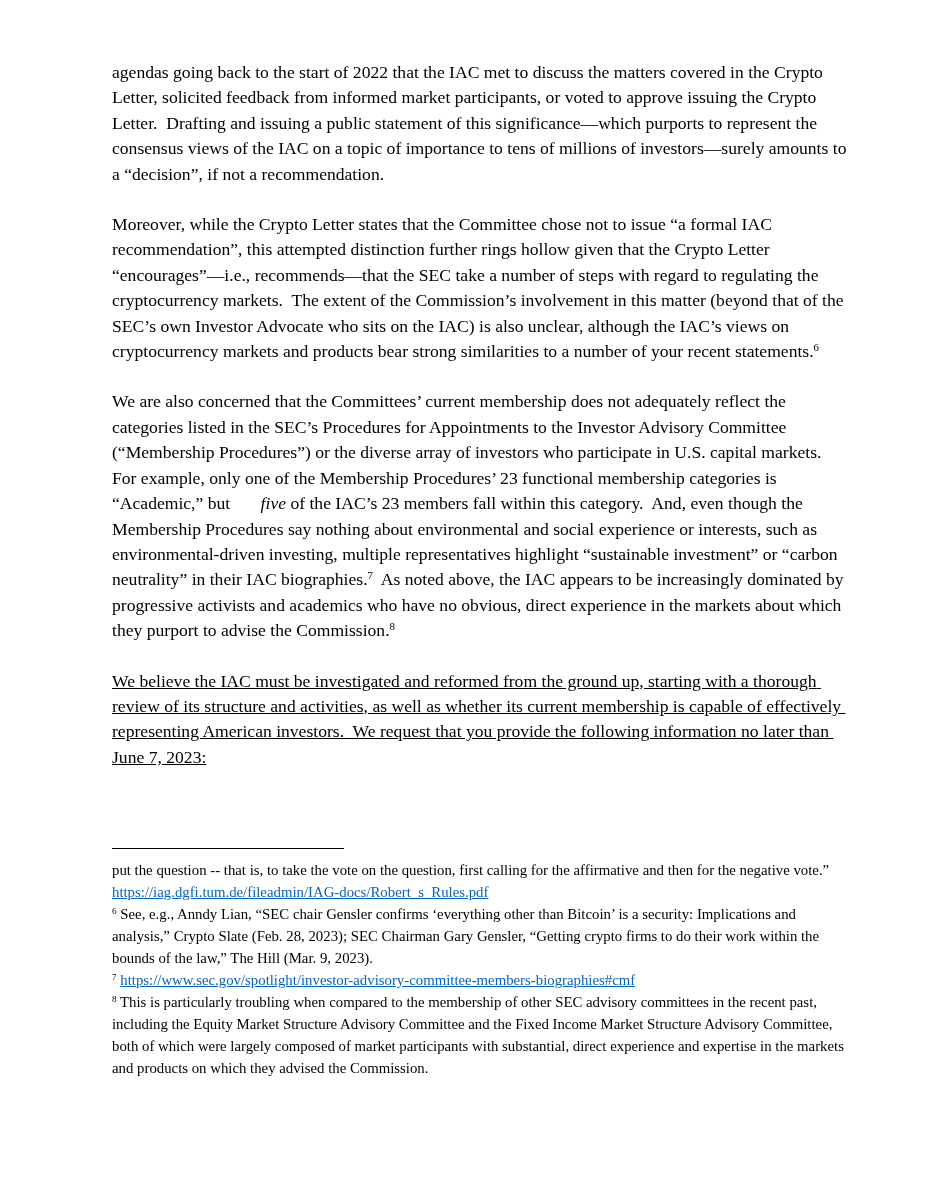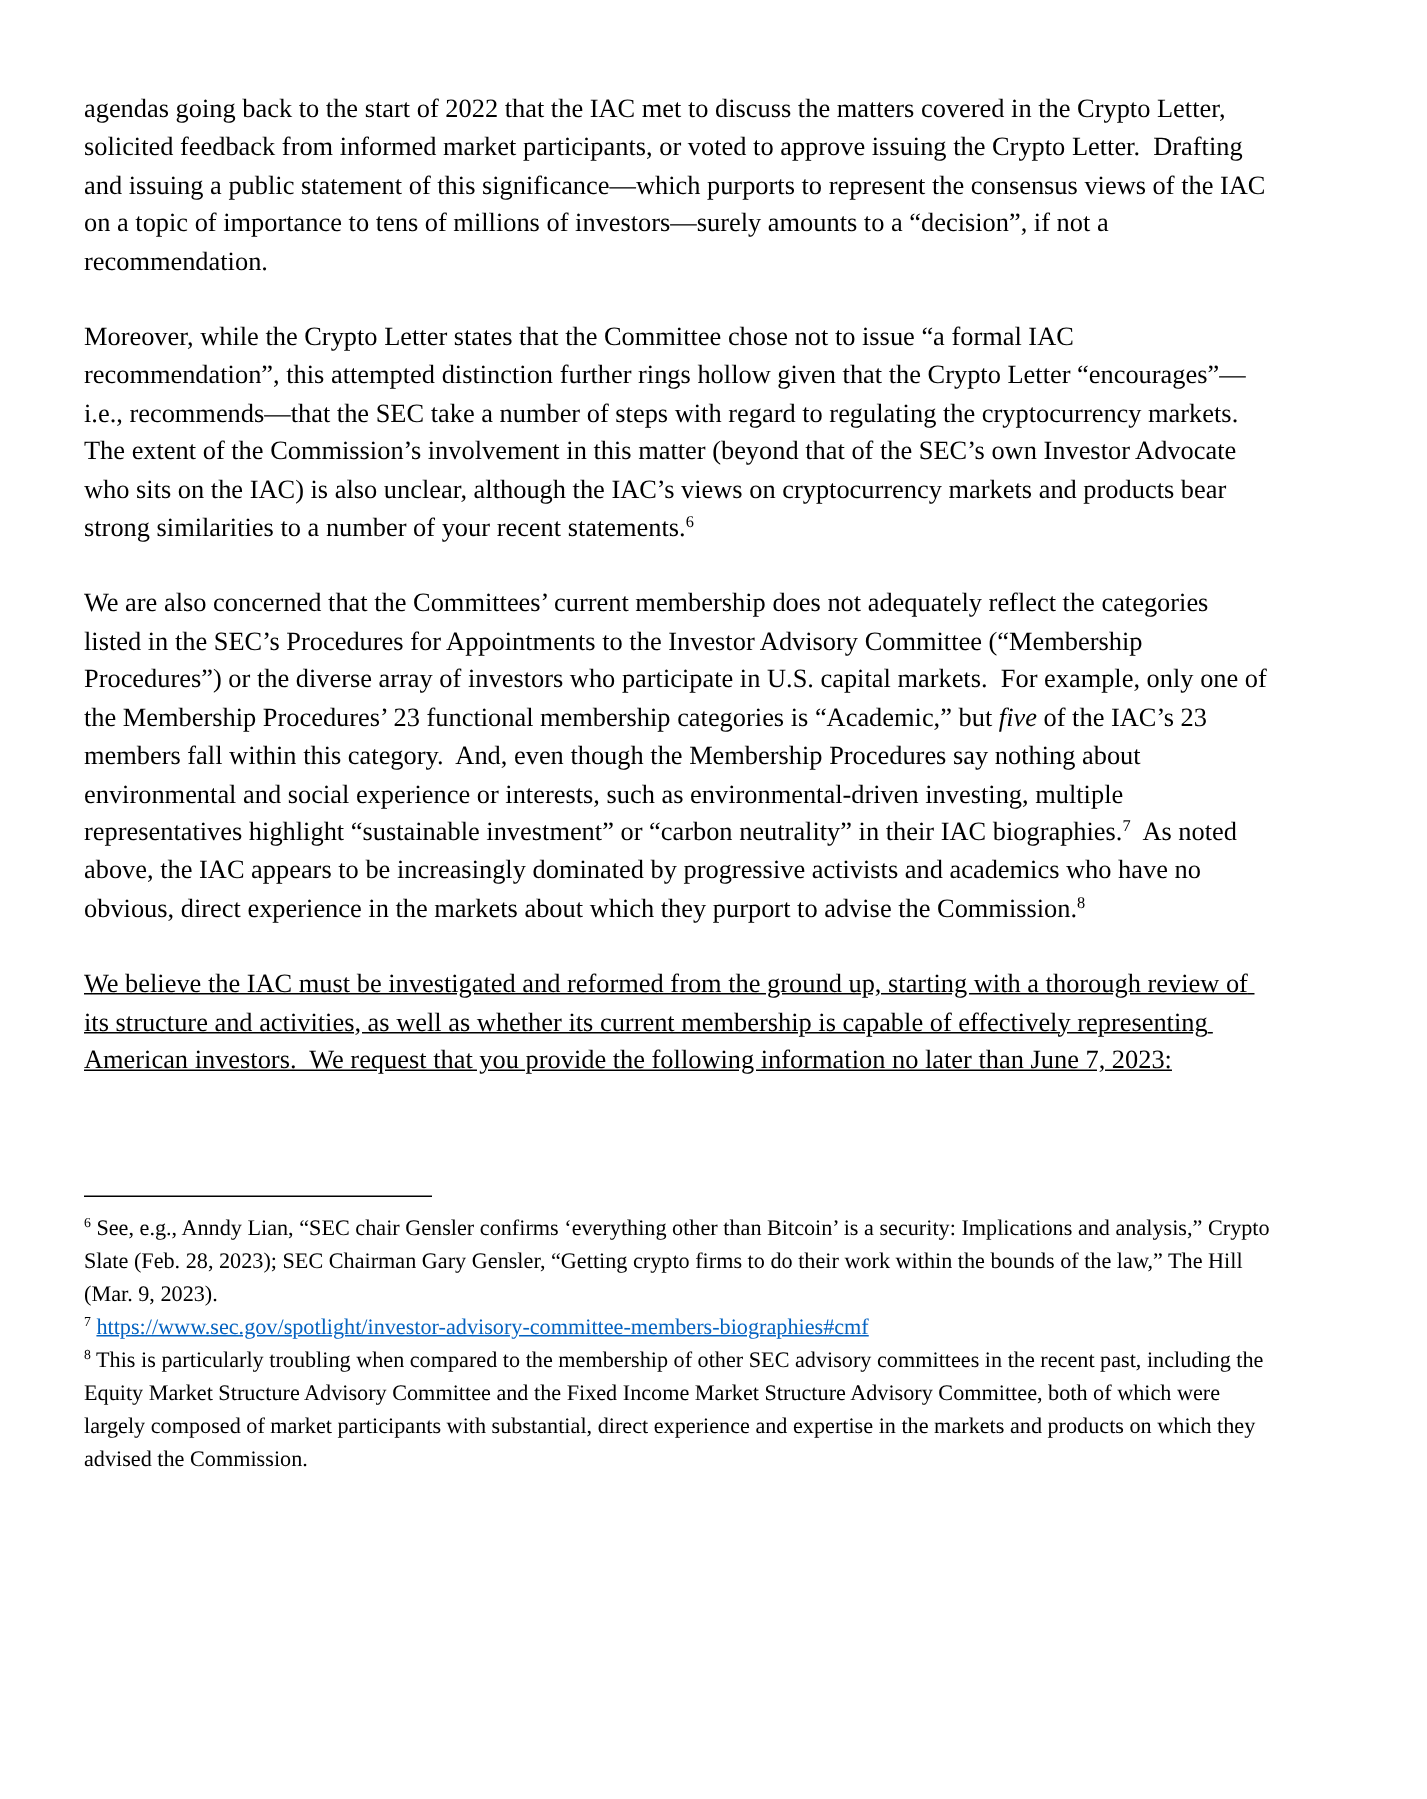--- a/index.html
+++ b/index.html
@@ -6,38 +6,39 @@
     margin: 0;
     padding: 0;
     background: #ffffff;
   }
   .page {
     position: relative;
     width: 951px;
     height: 1199px;
     background: #ffffff;
     box-sizing: border-box;
-    padding: 60px 104px 0 56px;
+    padding: 60px 104px 0 112px;
     font-family: "Liberation Serif", "DejaVu Serif", serif;
     color: #000000;
     overflow: hidden;
   }
   .body-text p {
     margin: 0 0 25px 0;
     font-size: 17.6px;
     line-height: 25.4px;
     white-space: pre-wrap;
     text-align: left;
   }
   .body-text p:last-child {
     margin-bottom: 0;
     text-decoration: underline;
   }
   .em-italic {
     font-style: italic;
+    margin-left: 26px;
   }
   sup.fn-ref {
     font-size: 0.62em;
     line-height: 0;
     position: relative;
     top: -0.55em;
     vertical-align: baseline;
   }
   .footnote-area {
     margin-top: 78px;
@@ -77,20 +78,21 @@
     <p><span>We believe the IAC must be investigated and reformed from the ground up, starting with a thorough review of its structure and activities, as well as whether its current membership is capable of effectively representing American investors.  We request that you provide the following information no later than June 7, 2023:</span></p>
 
   </div>
 
   <div class="footnote-area">
 
     <hr class="footnote-separator">
 
     <div class="footnotes">
 
+      <p><span>put the question -- that is, to take the vote on the question, first calling for the affirmative and then for the negative vote.” </span><a class="doc-link">https://iag.dgfi.tum.de/fileadmin/IAG-docs/Robert_s_Rules.pdf</a></p>
 
       <p><sup class="fn-ref">6</sup><span> See, e.g., Anndy Lian, “SEC chair Gensler confirms ‘everything other than Bitcoin’ is a security: Implications and analysis,” Crypto Slate (Feb. 28, 2023); SEC Chairman Gary Gensler, “Getting crypto firms to do their work within the bounds of the law,” The Hill (Mar. 9, 2023).</span></p>
 
       <p><sup class="fn-ref">7</sup><span> </span><a class="doc-link">https://www.sec.gov/spotlight/investor-advisory-committee-members-biographies#cmf</a></p>
 
       <p><sup class="fn-ref">8</sup><span> This is particularly troubling when compared to the membership of other SEC advisory committees in the recent past, including the Equity Market Structure Advisory Committee and the Fixed Income Market Structure Advisory Committee, both of which were largely composed of market participants with substantial, direct experience and expertise in the markets and products on which they advised the Commission.</span></p>
 
     </div>
   </div>
 

